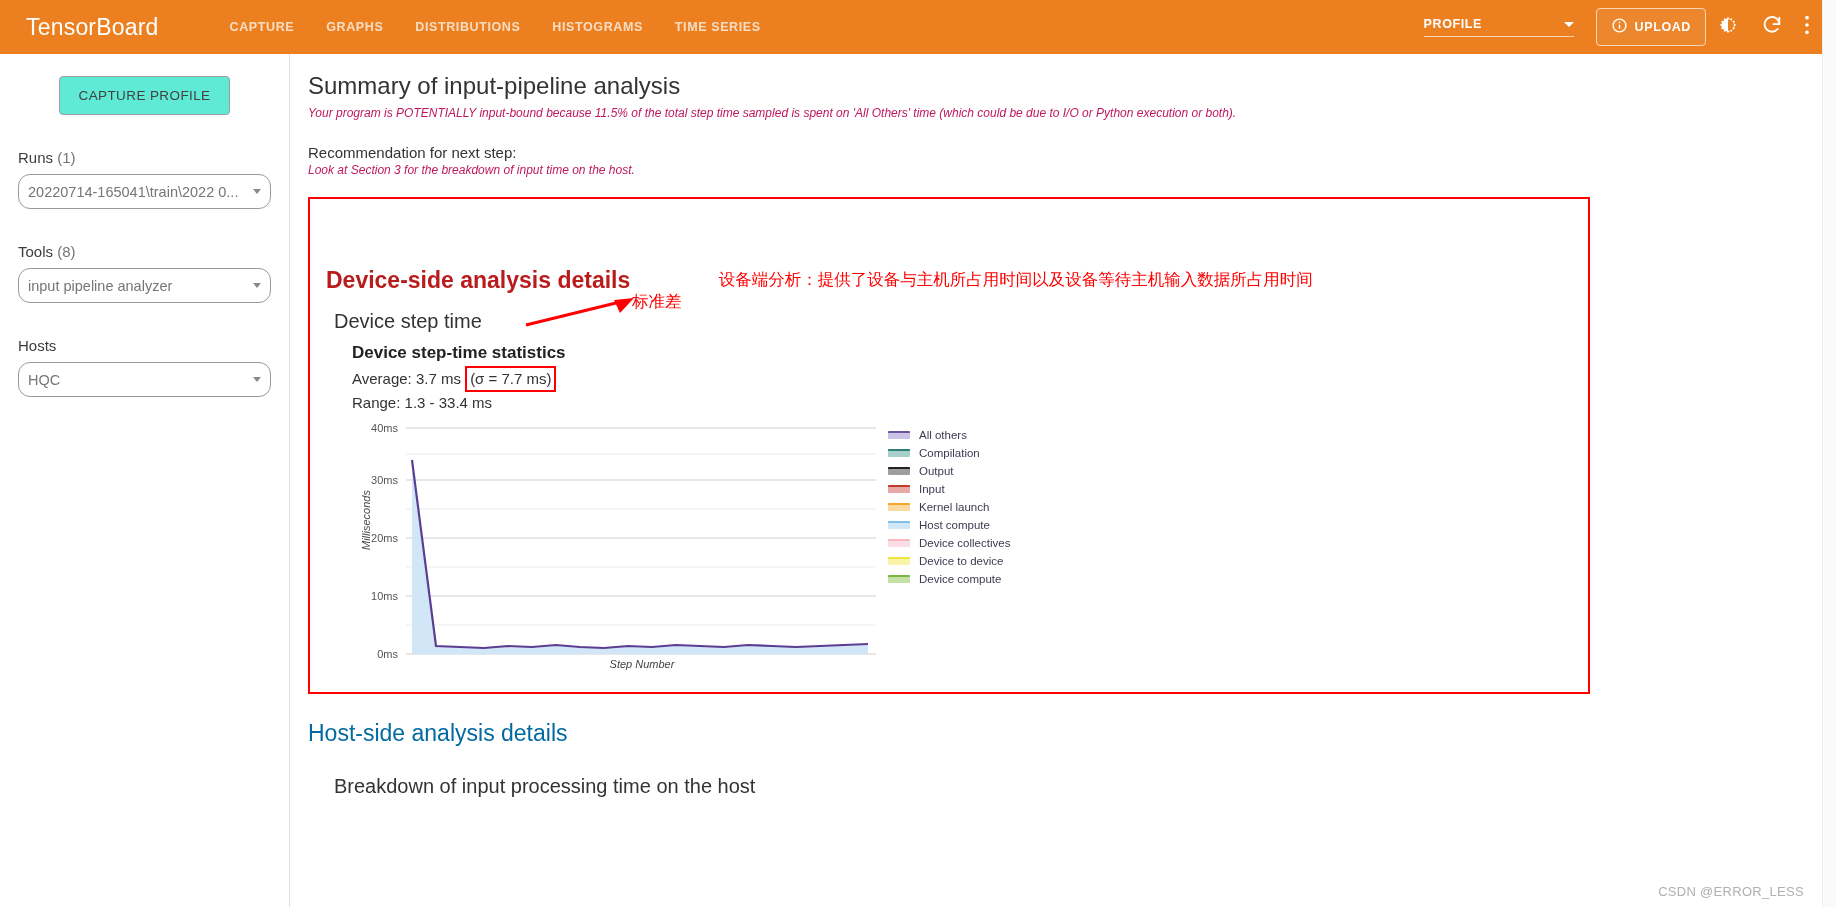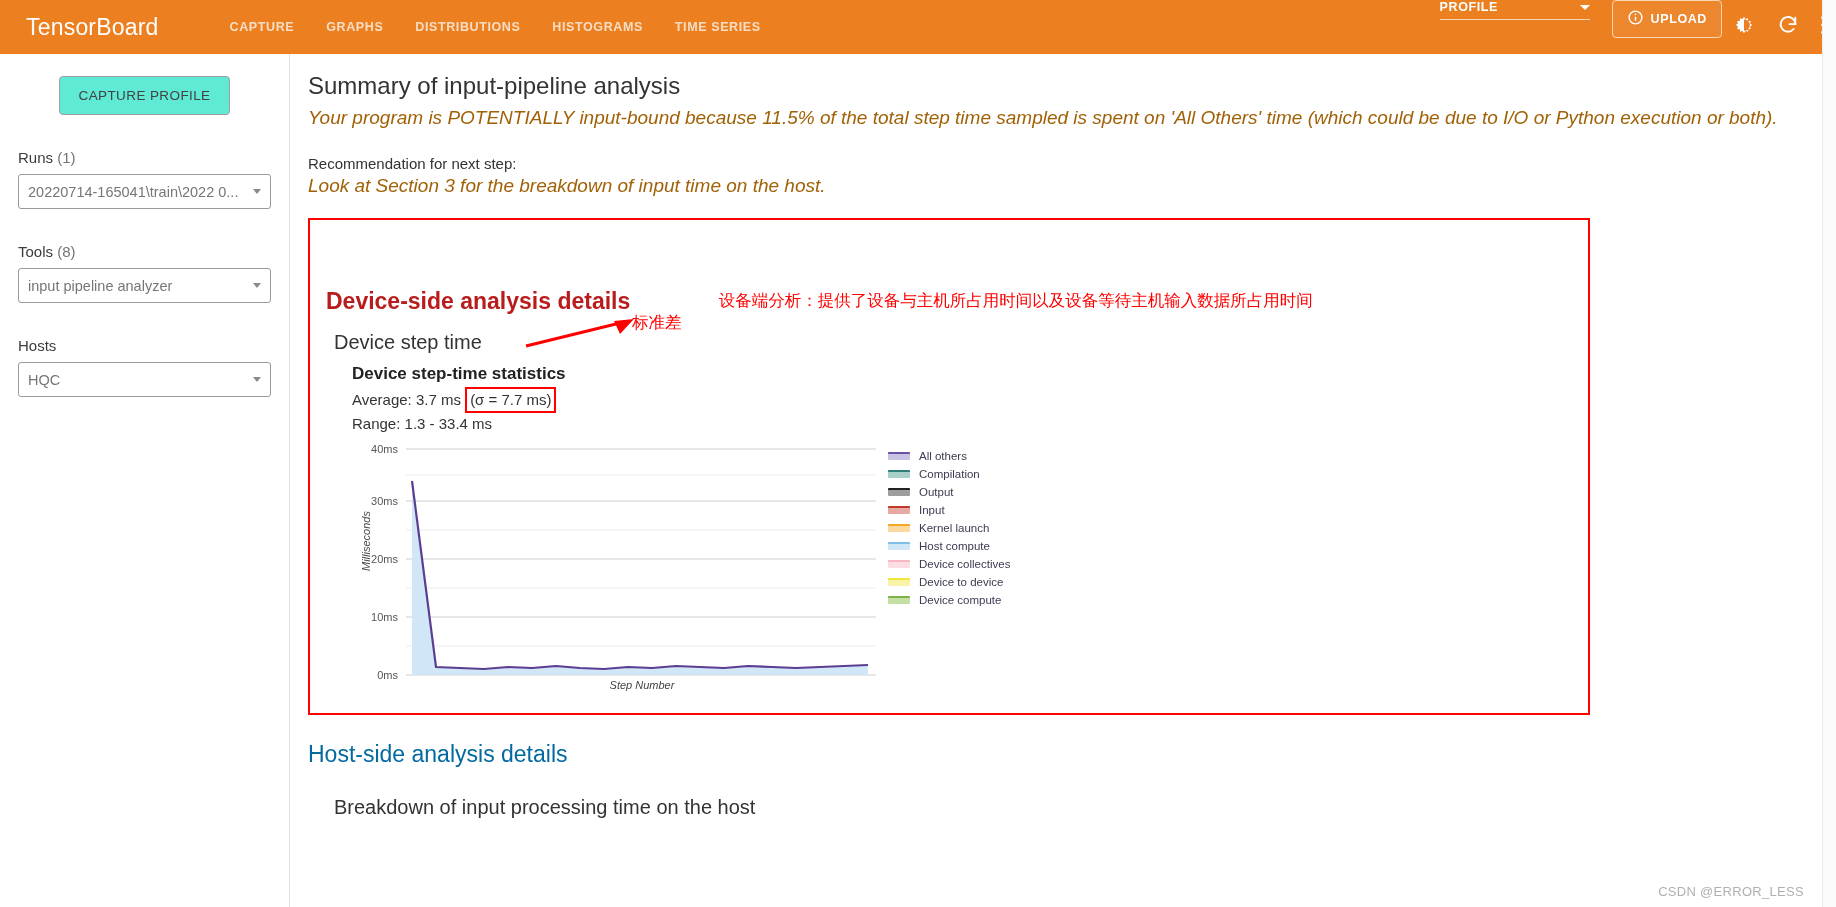--- a/index.html
+++ b/index.html
@@ -24,21 +24,21 @@
     white-space: nowrap;
   }
   .nav { display: flex; align-items: center; margin-left: 55px; gap: 0px; }
   .nav-item {
     color: #f8ddc4; font-size: 12.5px; font-weight: 600;
     letter-spacing: .6px; padding: 0 16px; cursor: pointer;
     white-space: nowrap;
   }
   .header-right {
     position: absolute; right: 0; top: 0; height: 100%;
-    display: flex; align-items: flex-start; gap: 0px; padding-right: 0px;
+    display: flex; align-items: center; gap: 0px; padding-right: 16px;
   }
   .profile-select {
     display: flex; align-items: flex-end; justify-content: space-between;
     width: 150px; border-bottom: 1px solid #fbd6b4;
     padding-bottom: 5px; margin-right: 22px; cursor: pointer;
   }
   .profile-select .label {
     color: #fff; font-size: 12.5px; font-weight: 600; letter-spacing: .6px;
   }
   .caret {
@@ -74,21 +74,21 @@
     background: #5eead4; color: #424242;
     font-size: 13.5px; letter-spacing: .4px;
     padding: 11px 18px; cursor: pointer;
     font-family: "Liberation Sans", sans-serif;
   }
   .field-label {
     font-size: 15px; color: #3c3c3c; margin: 34px 0 8px 0;
   }
   .field-label .count { color: #757575; }
   .select-box {
-    height: 35px; border: 1px solid #9a9a9a; border-radius: 3px;
+    height: 35px; border: 1px solid #9a9a9a; border-radius: 12px;
     display: flex; align-items: center; justify-content: space-between;
     padding: 0 9px; background: #fff; cursor: pointer;
   }
   .select-box .value {
     font-size: 14.5px; color: #767676; white-space: nowrap;
     overflow: hidden; text-overflow: ellipsis;
   }
   .select-caret {
     width: 0; height: 0; flex-shrink: 0; margin-left: 6px;
     border-left: 4.5px solid transparent; border-right: 4.5px solid transparent;
@@ -96,21 +96,21 @@
   }
 
   
   .main {
     flex: 1; padding: 18px 0 0 18px; overflow: hidden; position: relative;
   }
   .h1 {
     font-size: 24px; color: #333; font-weight: 400; margin-bottom: 4px;
   }
   .note {
-    font-style: italic; font-size: 19px; color: #a16207; line-height: 1.5;
+    font-style: italic; font-size: 12px; color: #be185d; line-height: 1.5;
   }
   .h2-rec {
     font-size: 15px; color: #333; font-weight: 400; margin-top: 22px;
   }
 
   .device-box {
     border: 2px solid #ff0000;
     margin-top: 18px; margin-right: 246px;
     padding: 20px 0 22px 16px;
     position: relative;

